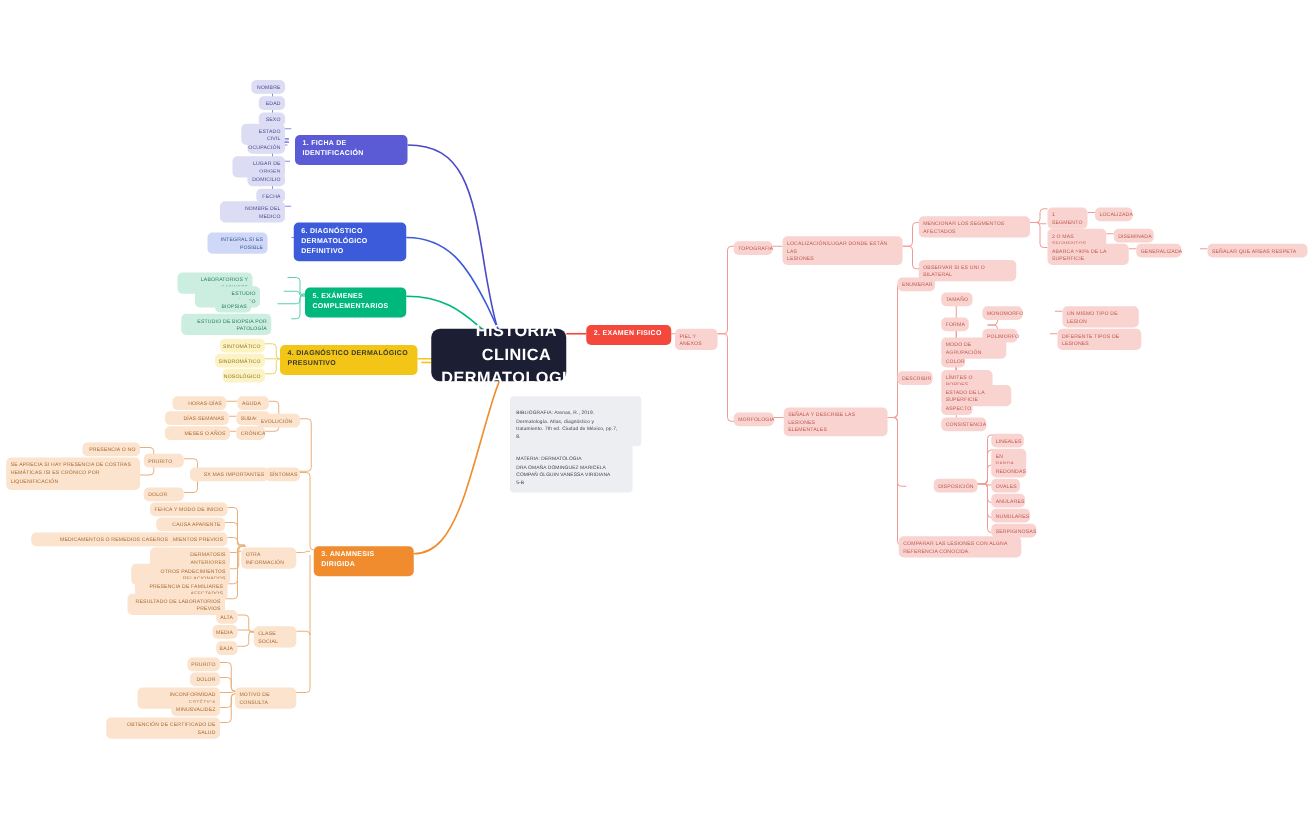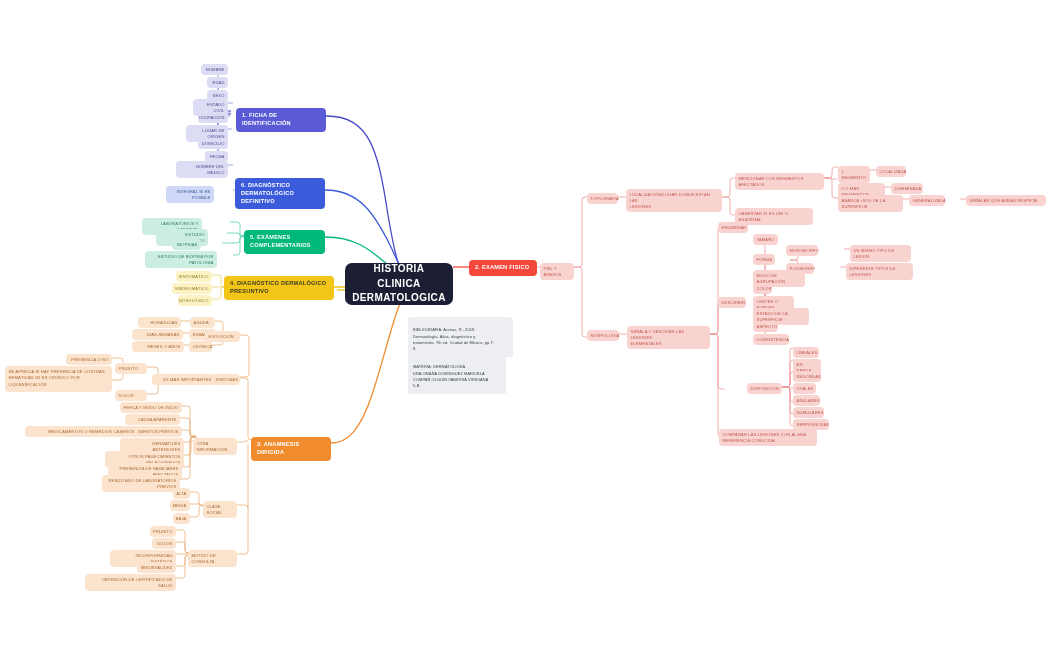--- a/index.html
+++ b/index.html
@@ -7,22 +7,22 @@
        font-family:"Liberation Sans","DejaVu Sans",sans-serif;}
   #canvas{position:absolute;inset:0;width:1050px;height:650px;}
   svg.links{position:absolute;left:0;top:0;width:1050px;height:650px;pointer-events:none;}
   .node{position:absolute;box-sizing:border-box;border-radius:4px;
         display:flex;align-items:center;white-space:pre-line;}
   .leaf{font-size:4.1px;letter-spacing:.15px;padding:2.5px 3.5px;line-height:1.5;}
   .leaf.r{justify-content:flex-end;text-align:right;}
   .leaf.l{justify-content:flex-start;text-align:left;}
   
   .root{background:#1c1f33;color:#ffffff;border-radius:7px;
-        font-size:10px;font-weight:bold;letter-spacing:.4px;line-height:1.45;
-        justify-content:center;text-align:center;padding:6px 8px;}
+        font-size:13px;font-weight:bold;letter-spacing:.4px;line-height:1.45;
+        justify-content:flex-start;text-align:center;padding:6px 8px;}
   
   .main{font-size:5.6px;font-weight:bold;letter-spacing:.25px;border-radius:4px;
         padding:4px 6px;line-height:1.4;}
   .m1{background:#5b5bd6;color:#ffffff;}
   .m6{background:#3b5bdb;color:#ffffff;}
   .m5{background:#00b87c;color:#ffffff;}
   .m4{background:#f2c516;color:#3b3b2b;}
   .m3{background:#f08c2e;color:#ffffff;}
   .m2{background:#f4483c;color:#ffffff;}
   

